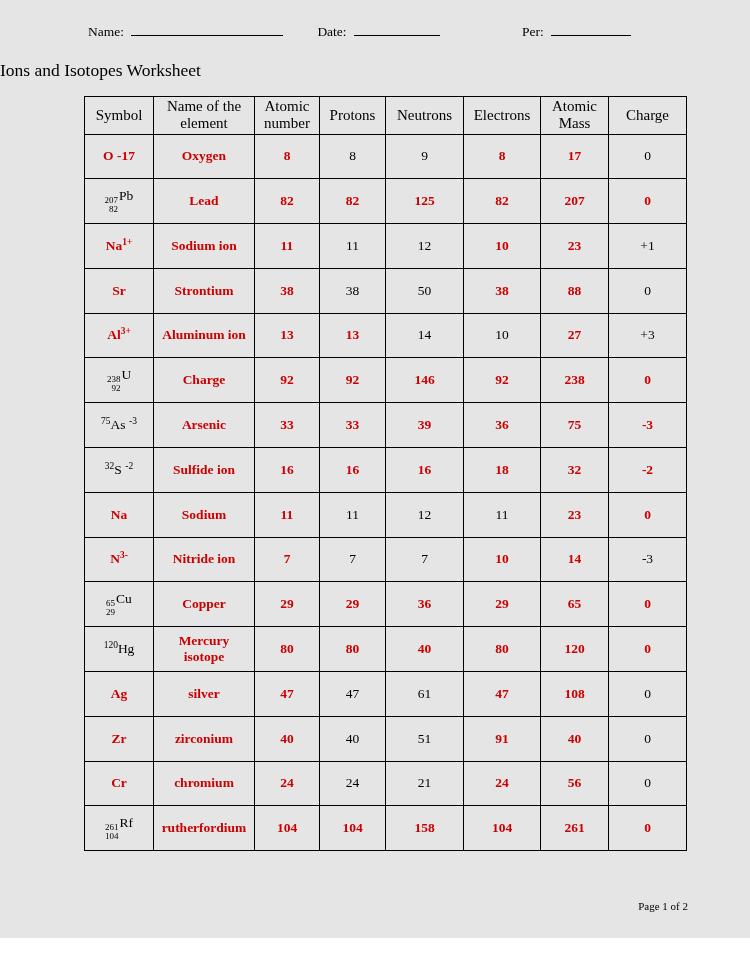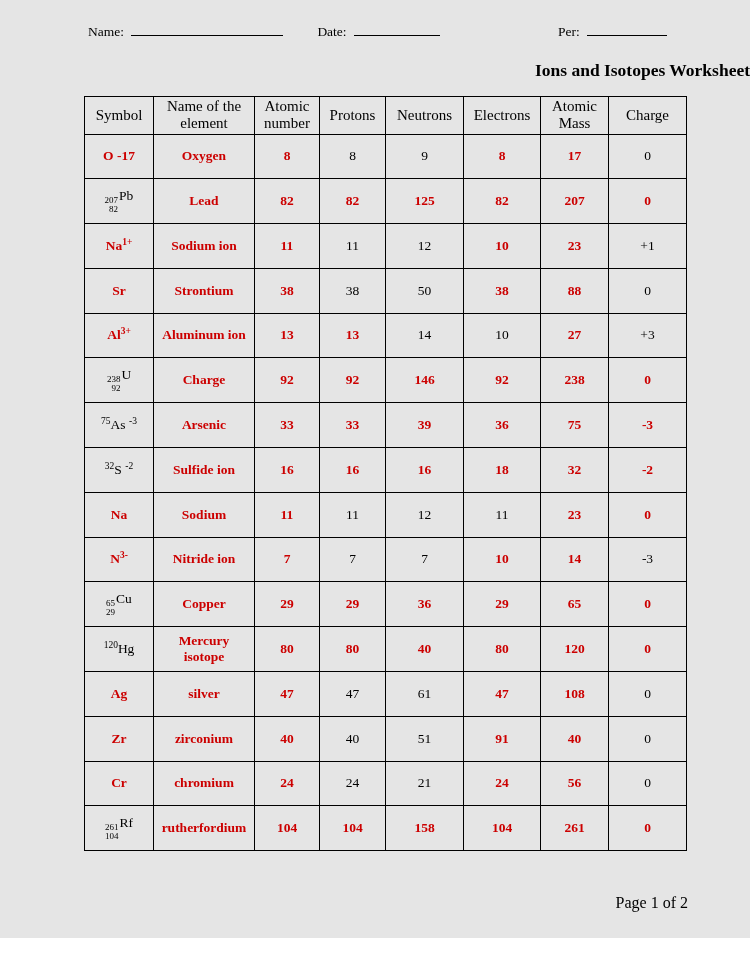--- a/index.html
+++ b/index.html
@@ -14,36 +14,36 @@
     overflow: hidden;
   }
   .top-fields {
     display: flex;
     align-items: baseline;
     padding: 24px 0 0 88px;
     font-size: 13.5px;
   }
   .field { white-space: nowrap; }
   .f-date { margin-left: 34px; }
-  .f-per  { margin-left: 118px; }
+  .f-per  { margin-left: 82px; }
   .u-line {
     display: inline-block;
     border-bottom: 1px solid #000;
     height: 12px;
     margin-left: 4px;
     vertical-align: baseline;
   }
   .u-lg { width: 152px; }
   .u-md { width: 86px; }
   .u-sm { width: 80px; }
   .title {
     margin-top: 20px;
-    text-align: right;
+    text-align: left;
     font-size: 17.5px;
-    font-weight: bold;
+    font-weight: normal;
   }
   table {
     border-collapse: collapse;
     table-layout: fixed;
     width: 602px;
     margin: 15px 0 0 84px;
   }
   th, td {
     border: 1px solid #000;
     text-align: center;
@@ -71,21 +71,21 @@
     align-items: flex-end;
     font-size: 9px;
     line-height: 1.05;
     vertical-align: -3px;
     margin-right: 1px;
   }
   .footer {
     position: absolute;
     right: 62px;
     bottom: 26px;
-    font-size: 16px;
+    font-size: 11px;
   }
 </style>
 </head>
 <body>
 
 <div class="page">
 
   <div class="top-fields">
     <span class="field f-name">
       <span>Name:</span>

